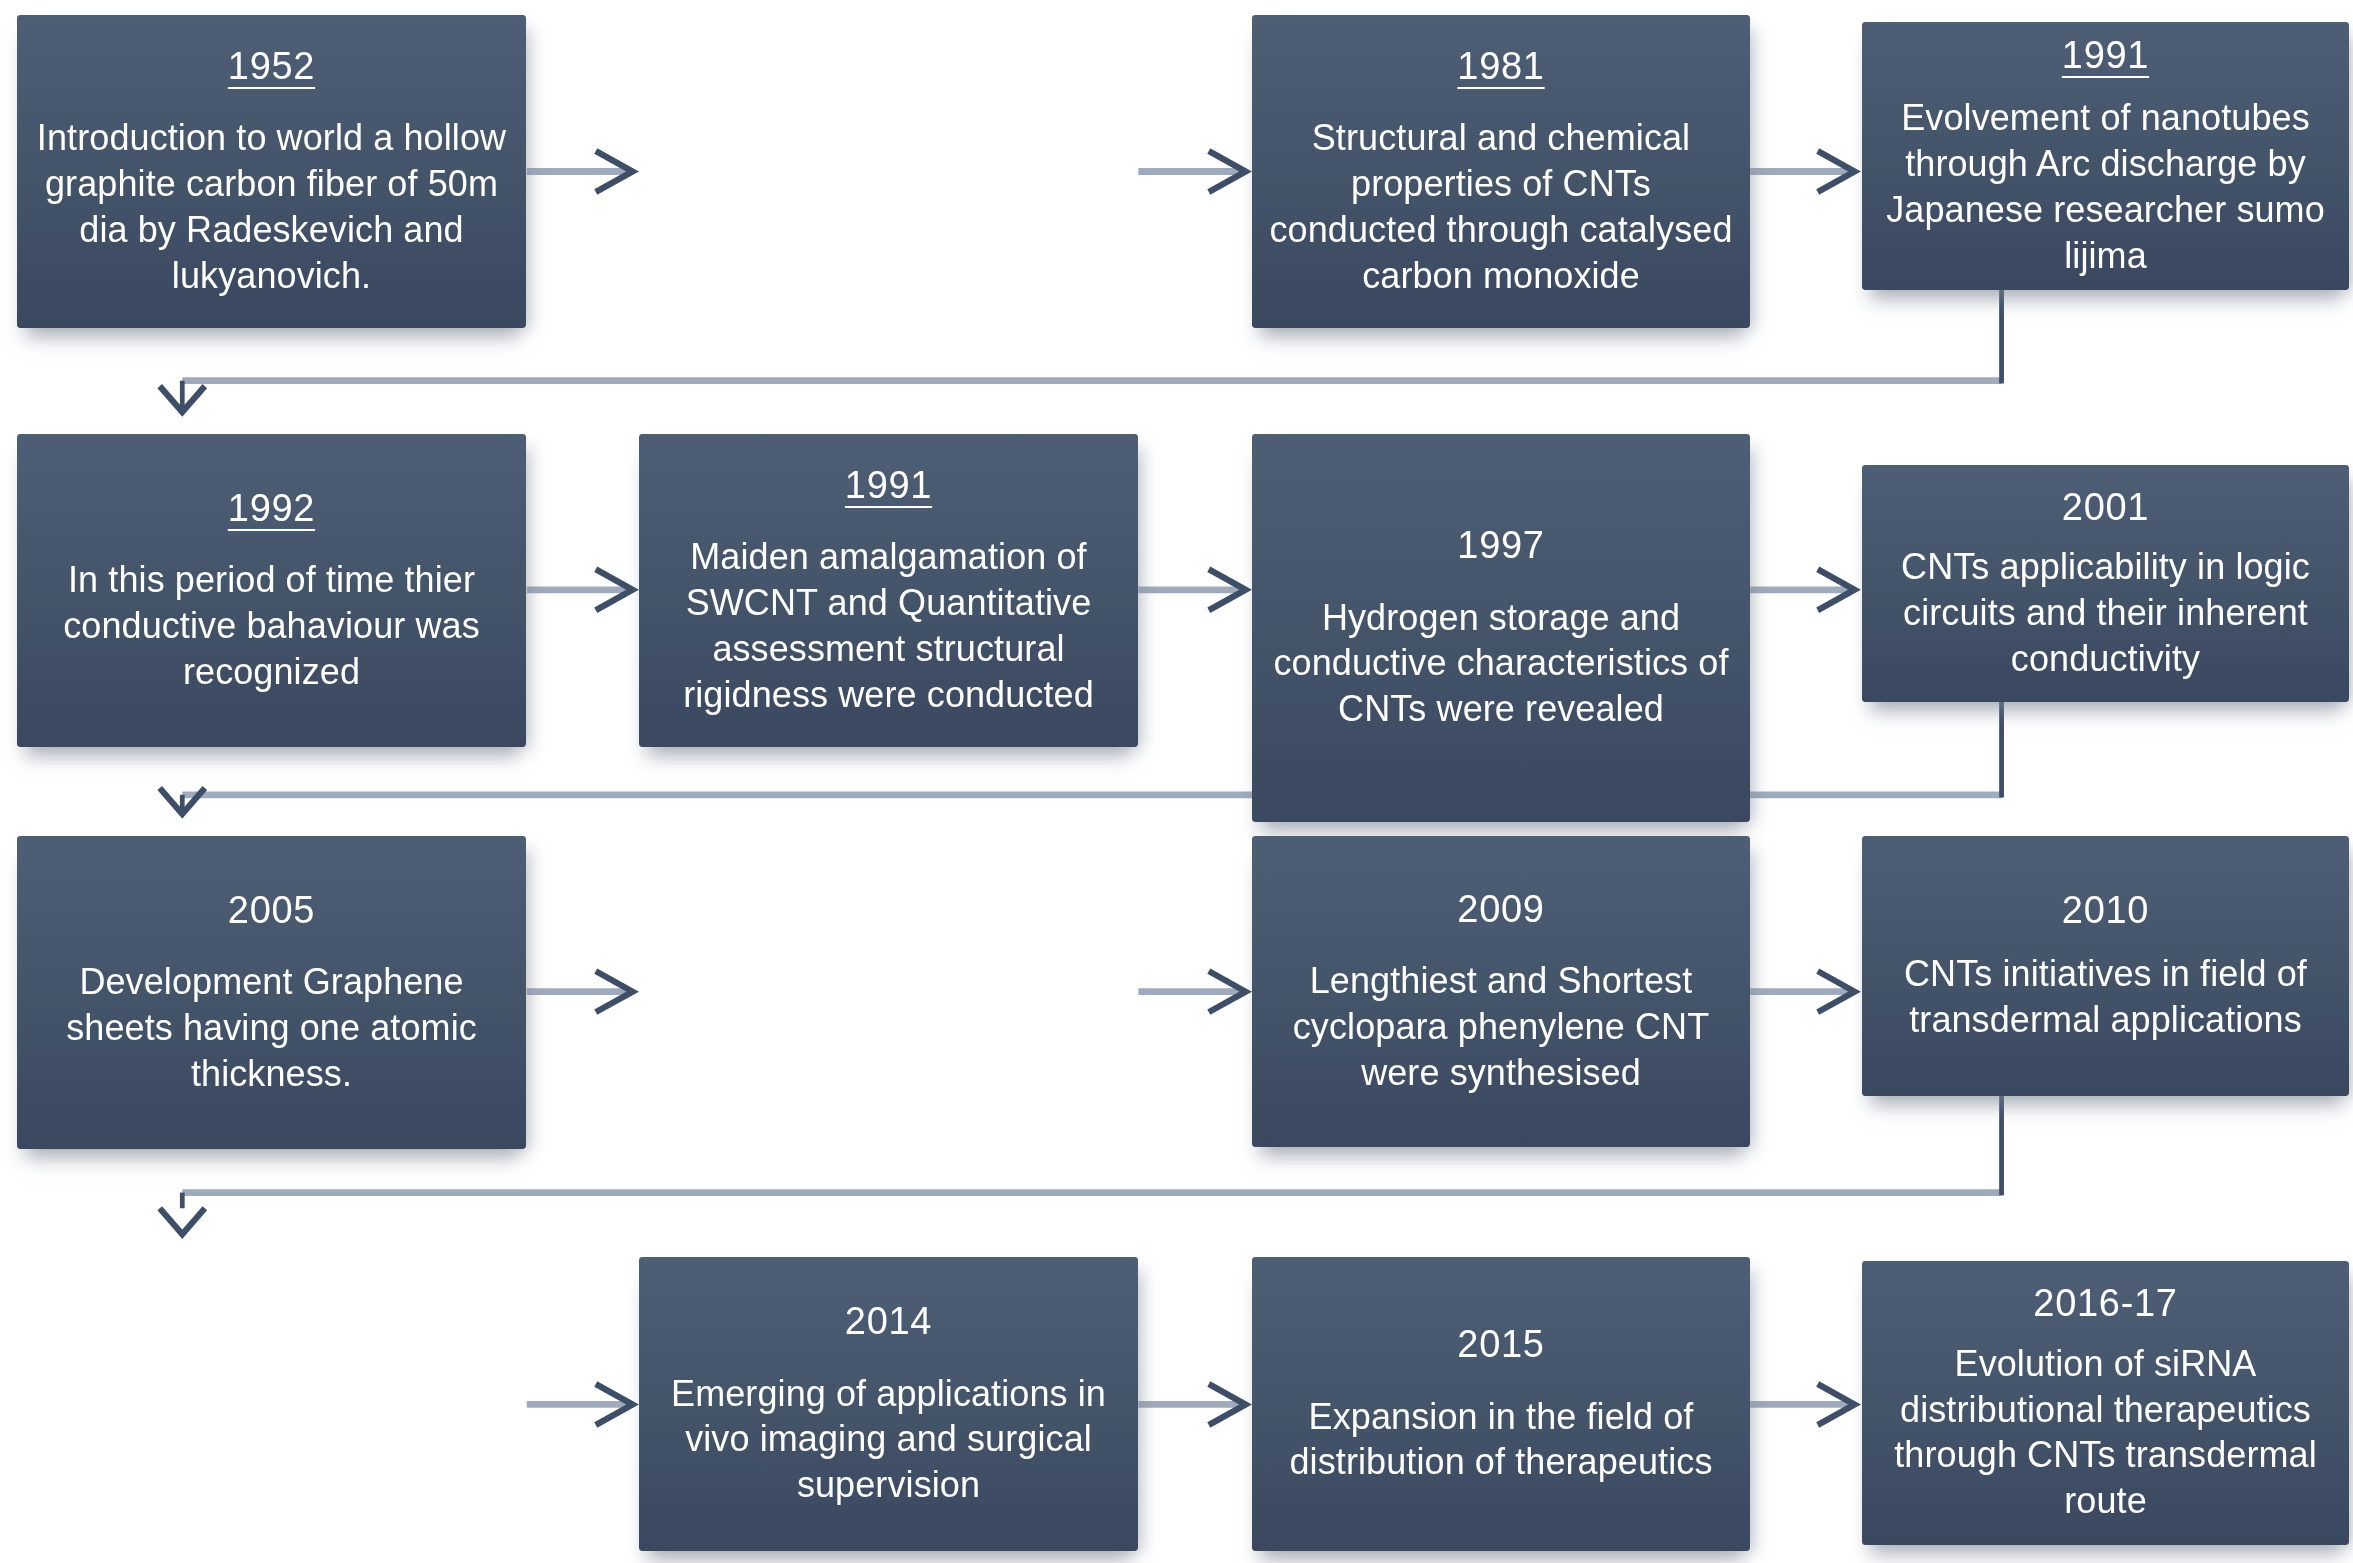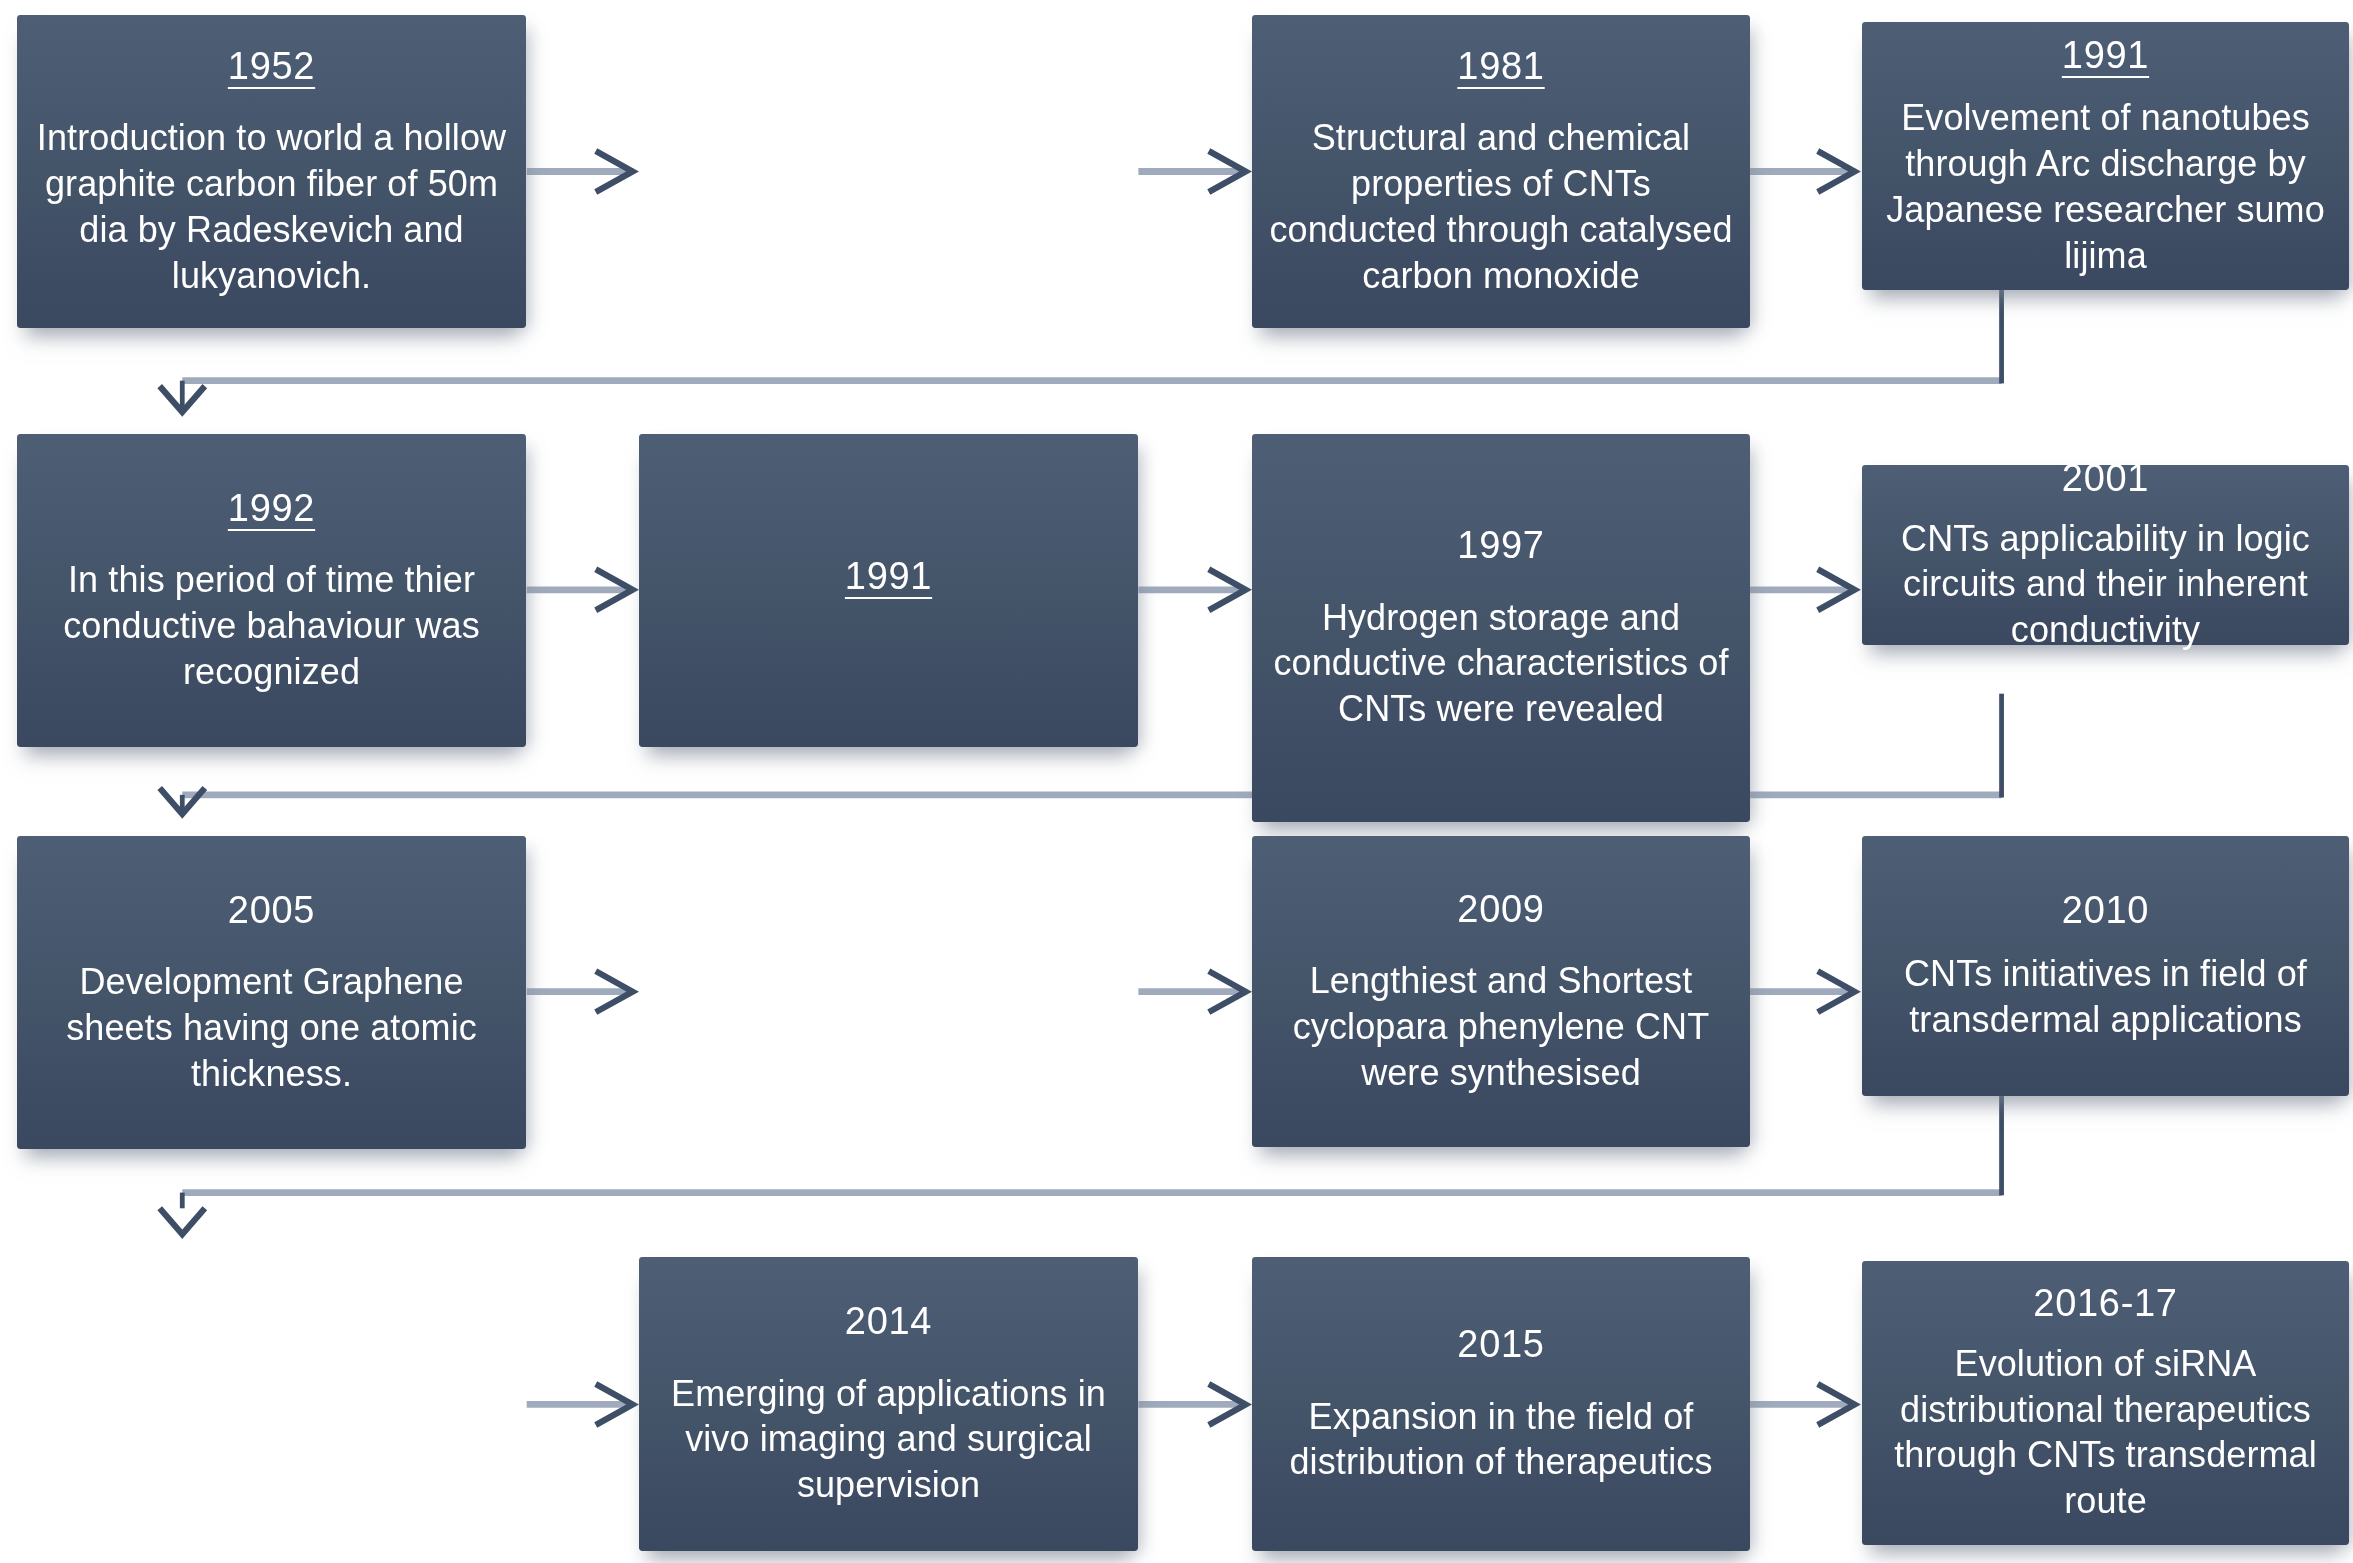--- a/index.html
+++ b/index.html
@@ -123,26 +123,27 @@
     <div class="year u" style="margin-bottom:18px">1991</div>
     <div class="desc">Evolvement of nanotubes through Arc discharge by Japanese researcher sumo lijima</div>
   </div>
 
   <div class="box" style="left:17px;top:434px;width:509px;height:313px">
     <div class="year u">1992</div>
     <div class="desc">In this period of time thier conductive bahaviour was recognized</div>
   </div>
   <div class="box" style="left:639px;top:434px;width:499px;height:313px">
     <div class="year u">1991</div>
+    <div class="desc">Maiden amalgamation of SWCNT and Quantitative assessment structural rigidness were conducted</div>
   </div>
   <div class="box" style="left:1252px;top:434px;width:498px;height:388px">
     <div class="year">1997</div>
     <div class="desc">Hydrogen storage and conductive characteristics of CNTs were revealed</div>
   </div>
-  <div class="box" style="left:1862px;top:465px;width:487px;height:180px">
+  <div class="box" style="left:1862px;top:465px;width:487px;height:237px">
     <div class="year" style="margin-bottom:15px">2001</div>
     <div class="desc">CNTs applicability in logic circuits and their inherent conductivity</div>
   </div>
 
   <div class="box" style="left:17px;top:836px;width:509px;height:313px">
     <div class="year">2005</div>
     <div class="desc">Development Graphene sheets having one atomic thickness.</div>
   </div>
   <div class="box" style="left:1252px;top:836px;width:498px;height:311px">
     <div class="year">2009</div>

